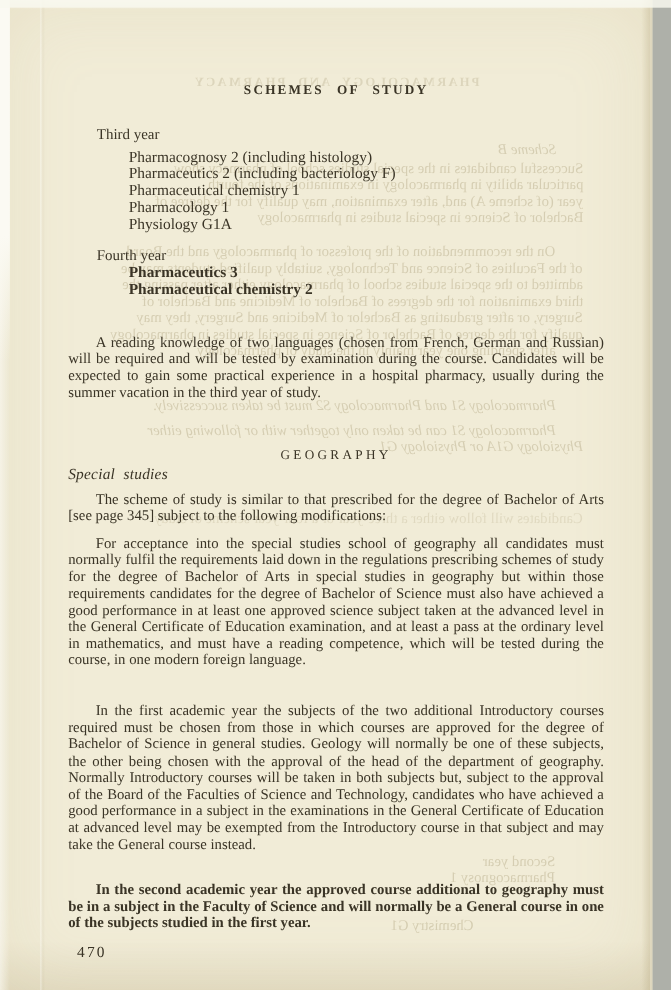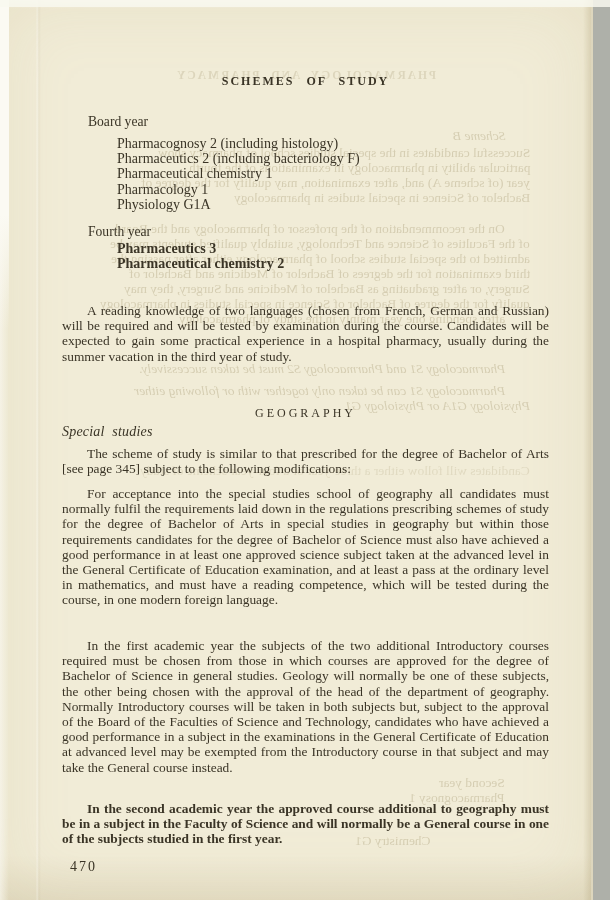--- a/index.html
+++ b/index.html
@@ -93,21 +93,21 @@
       <span class="ghost ghost-italic" style="top:383px;right:86px;">Pharmacology S1 can be taken only together with or following either</span>
       <span class="ghost ghost-italic" style="top:398px;right:61px;">Physiology G1A or Physiology G1</span>
       <span class="ghost" style="top:463px;right:61px;opacity:.18;">Candidates will follow either a three-year or a four-year scheme of study</span>
       <span class="ghost" style="top:775px;right:86px;">Second year</span>
       <span class="ghost" style="top:790px;right:86px;">Pharmacognosy 1</span>
       <span class="ghost" style="top:833px;right:160px;">Chemistry G1</span>
     </div>
 
     <div class="running-header txt">SCHEMES OF STUDY</div>
 
-    <div class="year-title txt" style="top:114px;">Board year</div>
+    <div class="year-title txt" style="top:114px;">Third year</div>
     <div class="course-list txt" style="top:136px;">
       <div>Pharmacognosy 2 (including histology)</div>
       <div>Pharmaceutics 2 (including bacteriology F)</div>
       <div>Pharmaceutical chemistry 1</div>
       <div>Pharmacology 1</div>
       <div>Physiology G1A</div>
     </div>
 
     <div class="year-title txt" style="top:224px;">Fourth year</div>
     <div class="course-list txt" style="top:241px;font-weight:bold;">

